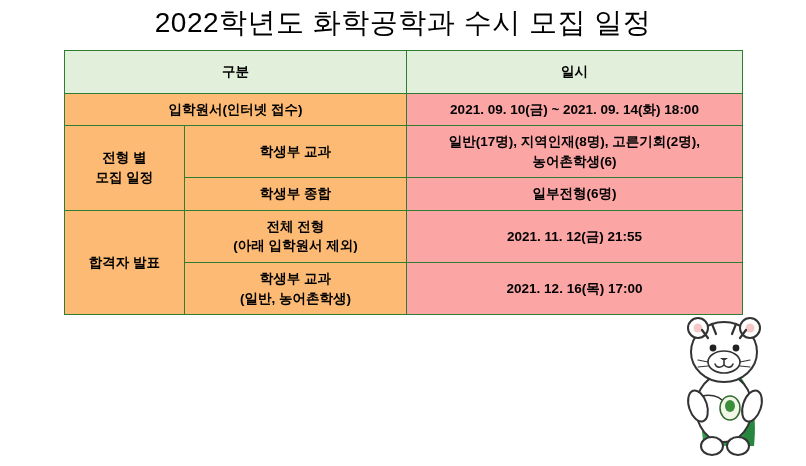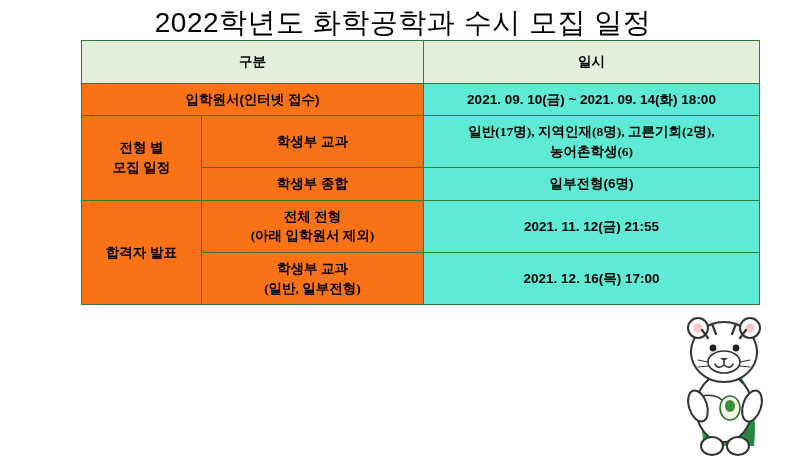--- a/index.html
+++ b/index.html
@@ -13,63 +13,61 @@
     font-family: "Liberation Sans", sans-serif;
     overflow: hidden;
     position: relative;
   }
   #page-title {
     text-align: center;
     font-size: 28px;
     font-weight: 400;
     color: #000000;
     letter-spacing: 0.5px;
-    margin: 6px 0 0 0;
+    margin: 6px 0 10px 0;
     line-height: 1.2;
   }
   .table-wrap {
     margin: 0 auto;
     width: 678px;
   }
   table.schedule {
     border-collapse: collapse;
     width: 678px;
     table-layout: fixed;
-    margin-left: 17px;
   }
   table.schedule td, table.schedule th {
     border: 1px solid #2e7d32;
     text-align: center;
     vertical-align: middle;
     font-size: 13.5px;
     font-weight: bold;
     color: #000000;
     padding: 6px 4px;
     line-height: 1.45;
   }
   th.header-cell {
     background: #e2efda;
     font-size: 14px;
     height: 30px;
   }
   td.label-cell {
-    background: #f97316;
+    background: #fdba74;
   }
   td.value-cell {
-    background: #5eead4;
+    background: #fca5a5;
   }
   td.deadline {
     color: #e8112d;
   }
   .col-a { width: 120px; }
   .col-b { width: 222px; }
   .col-c { width: 336px; }
   .sub-line {
     display: block;
-    font-family: Liberation Serif, serif;
   }
   .mascot {
     position: absolute;
     right: 18px;
     bottom: 0px;
     width: 130px;
     height: 170px;
   }
 </style>
 </head>
@@ -117,21 +115,21 @@
         <td class="label-cell">
           <span class="sub-line">전체 전형</span>
           <span class="sub-line">(아래 입학원서 제외)</span>
         </td>
         <td class="value-cell">2021. 11. 12(금) 21:55</td>
       </tr>
 
       <tr>
         <td class="label-cell">
           <span class="sub-line">학생부 교과</span>
-          <span class="sub-line">(일반, 일부전형)</span>
+          <span class="sub-line">(일반, 농어촌학생)</span>
         </td>
         <td class="value-cell">2021. 12. 16(목) 17:00</td>
       </tr>
     </tbody>
   </table>
 </div>
 
 <svg class="mascot" viewBox="0 0 130 170">
 
   <path d="M62 70 C44 86 40 118 46 150 L84 150 C92 118 86 86 74 70 Z" fill="#2f9e4f"></path>

